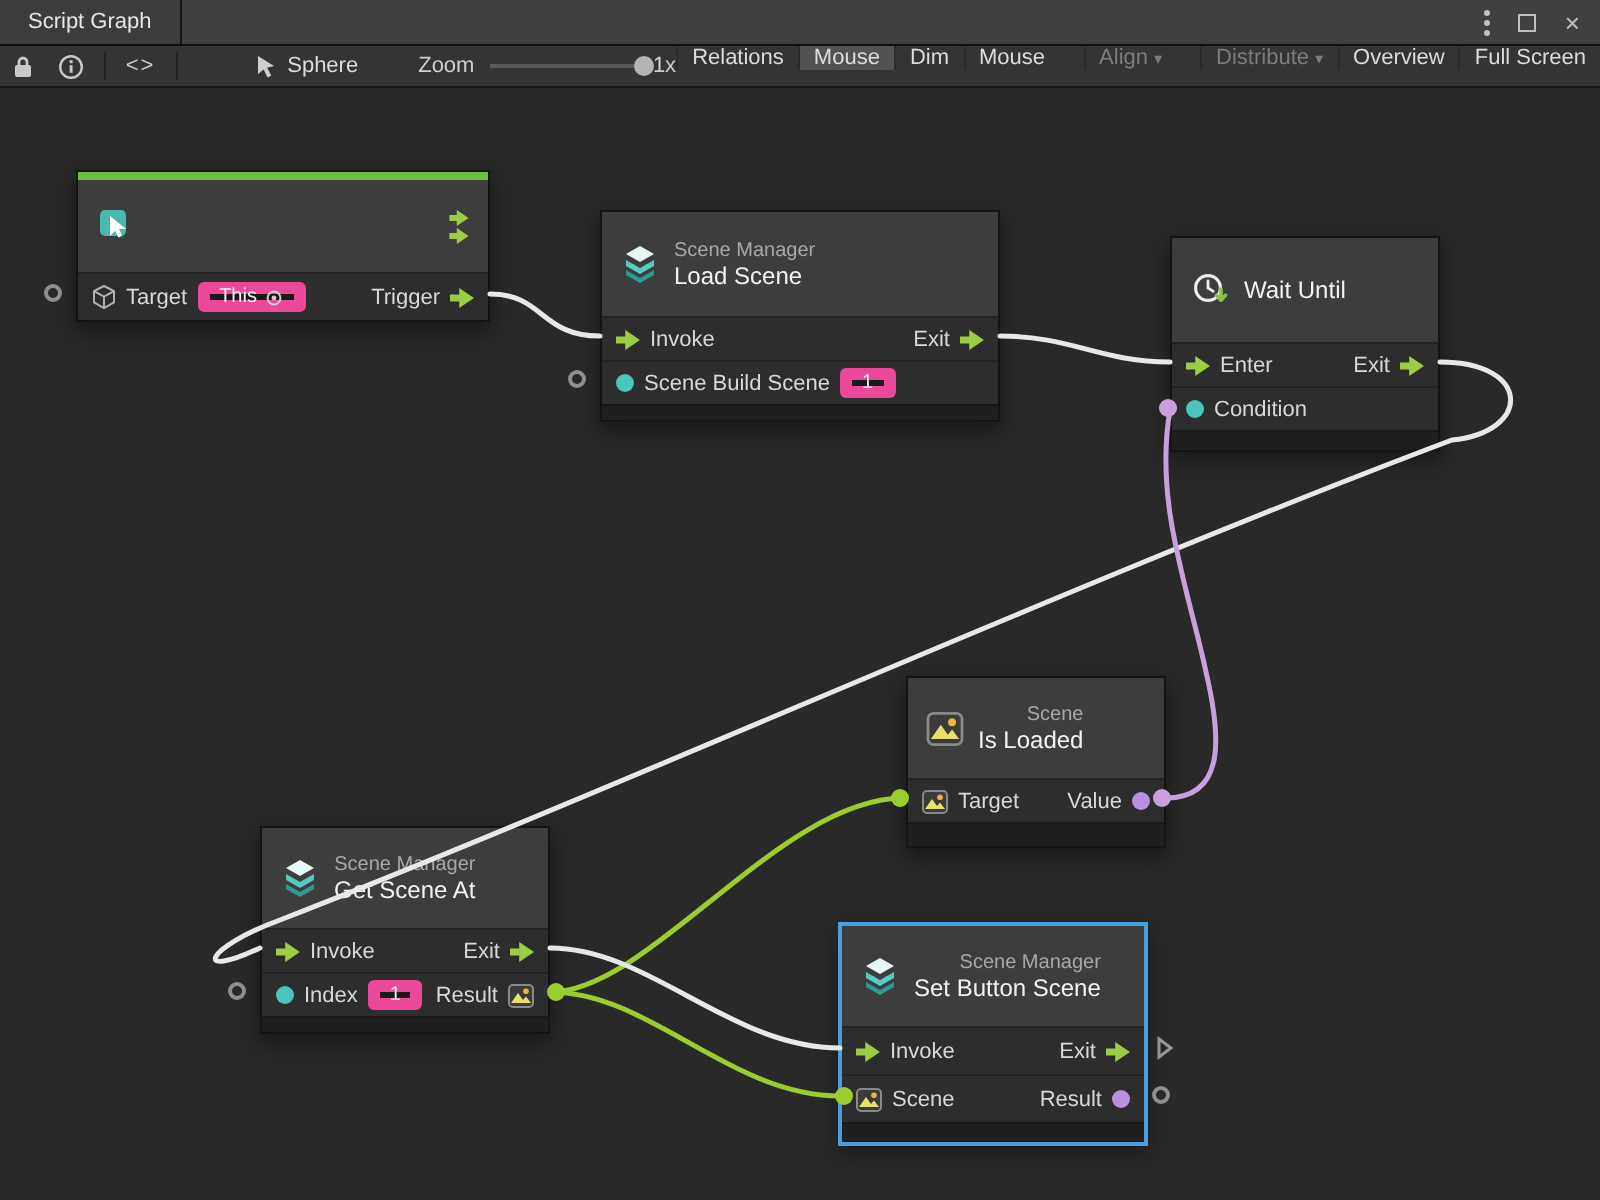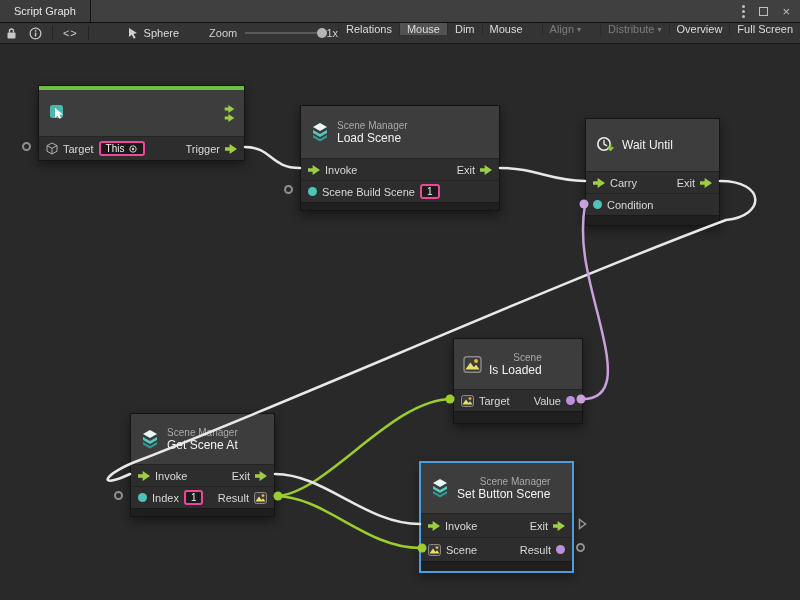--- a/index.html
+++ b/index.html
@@ -55,21 +55,21 @@
   .node-title { font-size:12px; color:#f2f2f2; line-height:14px; white-space:nowrap; }
   .node-sub { font-size:10px; color:#9a9a9a; line-height:12px; margin-top:2px; }
   .node-row { background:#2d2d2d; border-top:1px solid #232323; display:flex; align-items:center;
     justify-content:space-between; padding:0 7px; font-size:11px; color:#d8d8d8; }
   .node-footer { background:#1f1f1f; border-top:1px solid #191919; }
   .pl,.pr { display:flex; align-items:center; gap:5px; }
   .plabel { white-space:nowrap; }
   .dot { width:9px; height:9px; border-radius:50%; display:inline-block; cursor:pointer; }
   .dot.teal { background:#4cc4bc; }
   .dot.purple { background:#bb90dd; }
-  .chip { display:inline-flex; align-items:center; gap:4px; background:#1a1a1a; border:2px solid #ec4899;
+  .chip { display:inline-flex; align-items:center; gap:4px; background:#1a1a1a; border:6px solid #ec4899;
     border-radius:3px; padding:0 5px; height:15px; font-size:10px; color:#f0f0f0; cursor:text; }
   .farrow path { fill:#9ccd45; }
   .farrow { cursor:pointer; flex:none; }
   .dbl-arrow { margin-left:auto; display:flex; flex-direction:column; gap:1px; }
 
   
   .marker-circle { position:absolute; width:9px; height:9px; border:2px solid #8f8f8f;
     border-radius:50%; cursor:pointer; }
   .marker-tri { position:absolute; cursor:pointer; }
 </style>
@@ -243,21 +243,21 @@
         </svg>
         <div class="hdr-text">
           <div class="node-title">Wait Until</div>
         </div>
       </div>
       <div class="node-row" style="height:22px">
         <div class="pl">
           <svg class="farrow" width="12" height="10" viewBox="0 0 12 10">
               <path d="M0 3.2h4.6V0L12 5 4.6 10V6.8H0z"></path>
             </svg>
-          <span class="plabel">Carry</span>
+          <span class="plabel">Enter</span>
         </div>
         <div class="pr">
           <span class="plabel">Exit</span>
           <svg class="farrow" width="12" height="10" viewBox="0 0 12 10">
               <path d="M0 3.2h4.6V0L12 5 4.6 10V6.8H0z"></path>
             </svg>
         </div>
       </div>
       <div class="node-row" style="height:22px;justify-content:flex-start">
         <div class="pl">

